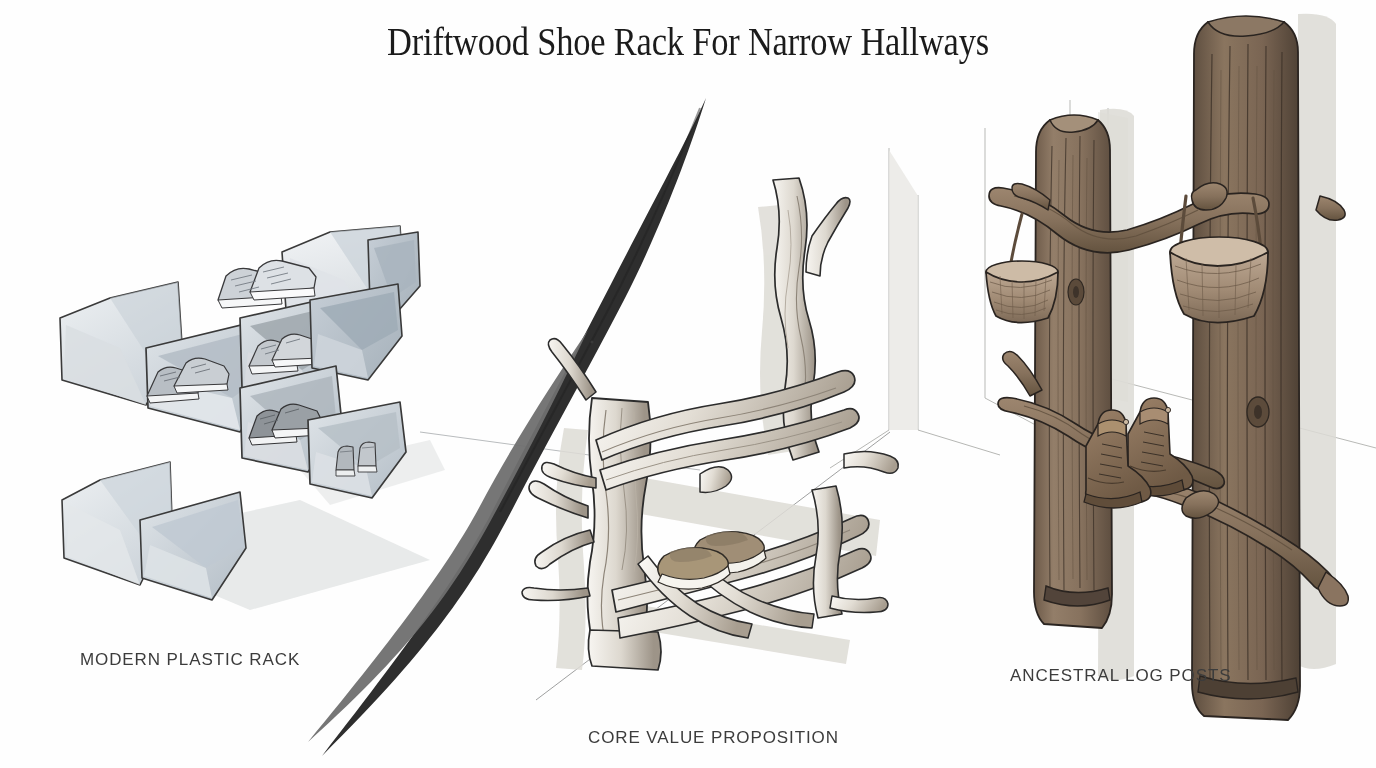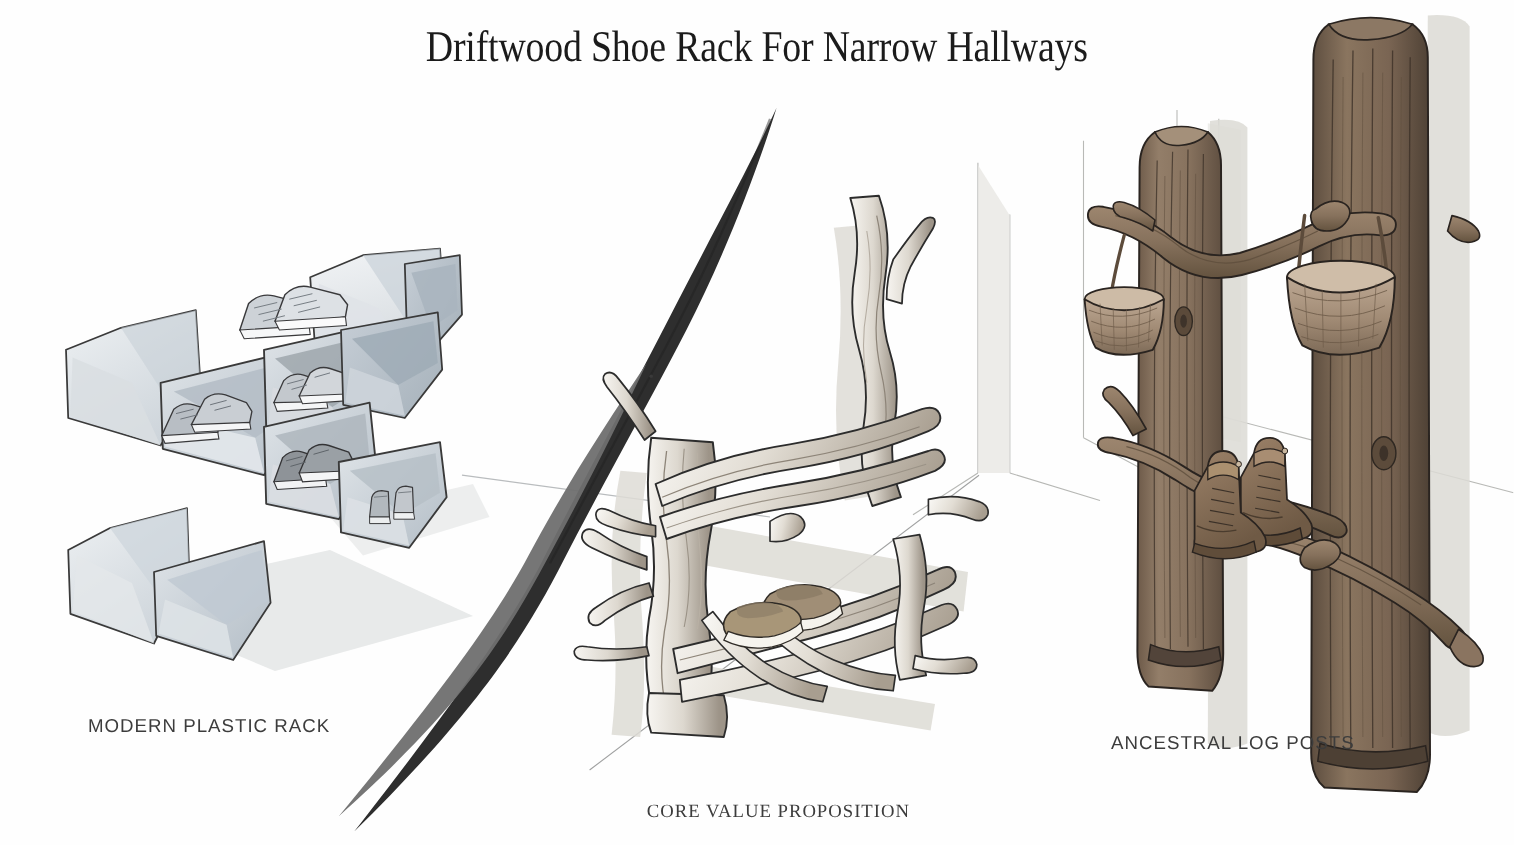--- a/index.html
+++ b/index.html
@@ -20,21 +20,21 @@
     transform:scaleX(0.86);transform-origin:50% 0;
     white-space:nowrap;
   }
   .caption{
     position:absolute;
     font-family:"Liberation Sans", sans-serif;
     font-size:17px;letter-spacing:0.9px;font-weight:400;
     color:#3c3c3c;white-space:nowrap;
   }
   #cap-left{left:80px;top:650px;}
-  #cap-center{left:588px;top:728px;font-family:Liberation Serif, serif;}
+  #cap-center{left:588px;top:728px;}
   #cap-right{left:1010px;top:666px;}
 </style>
 </head>
 <body style="background: rgb(254, 254, 254);">
 
 <div id="stage">
 
   <div class="page-title">Driftwood Shoe Rack For Narrow Hallways</div>
 
   <svg class="layer" viewBox="0 0 1376 768">

